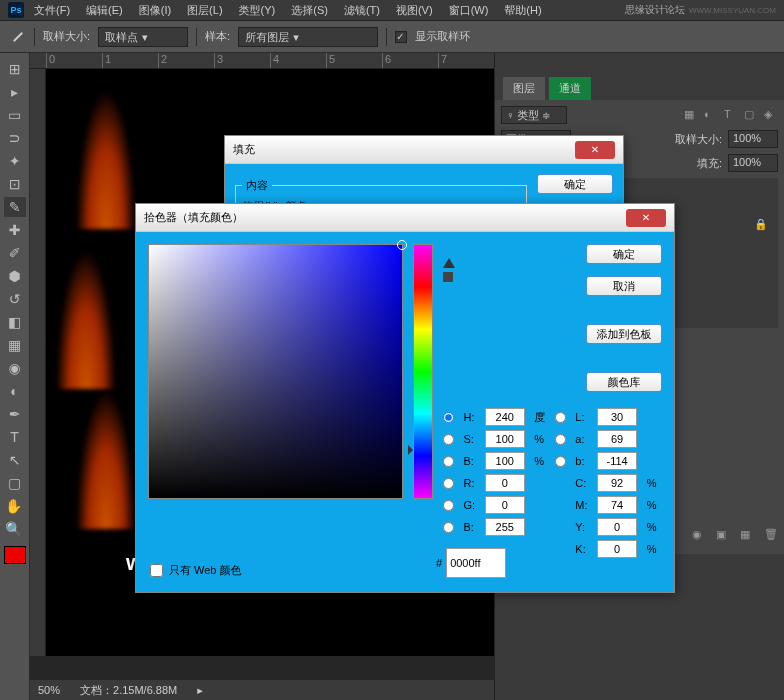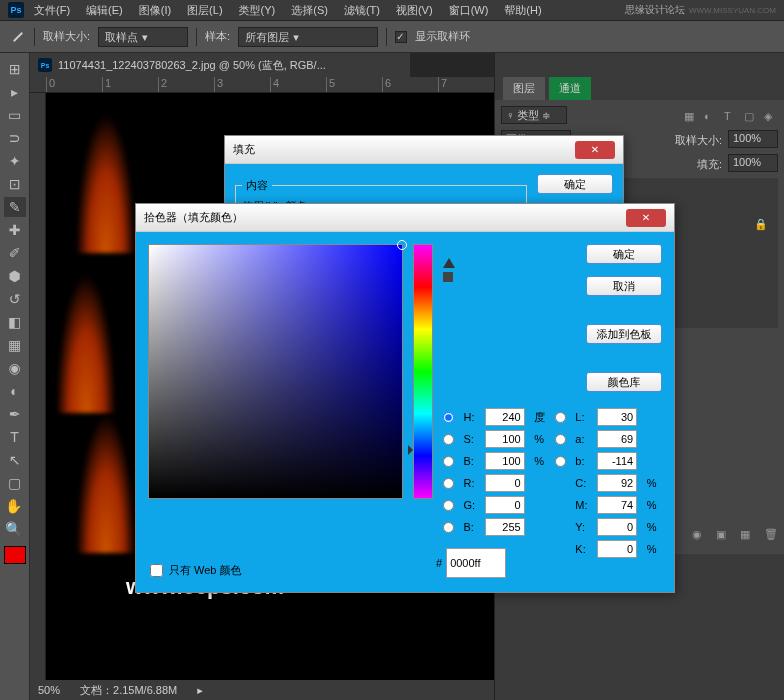--- a/index.html
+++ b/index.html
@@ -34,21 +34,21 @@
 .fire1{left:30px;top:20px}
 .fire2{left:10px;top:180px}
 .fire3{left:30px;top:320px}
 .watermark{position:absolute;bottom:80px;left:80px;color:#fff;font-size:22px;font-weight:bold}
 .status-bar{height:20px;background:#3a3a3a;color:#ccc;display:flex;align-items:center;padding:0 8px;gap:20px;position:absolute;bottom:0;left:0;right:0}
 .panels{width:290px;background:#3a3a3a;border-left:1px solid #222;padding-top:8px}
 .panel-tabs{display:flex;padding:0 8px;gap:4px;margin-top:8px}
 .panel-tab{background:#15803d;color:#ccc;padding:4px 10px;cursor:pointer}
 .panel-tab.active{background:#535353}
 .panel-body{background:#454545;padding:6px;color:#ccc}
-.panel-row{display:flex;align-items:flex-end;gap:6px;margin-bottom:6px}
+.panel-row{display:flex;align-items:center;gap:6px;margin-bottom:6px}
 .panel-select{background:#3a3a3a;border:1px solid #222;color:#ccc;padding:1px 16px 1px 4px;height:18px;font-size:10px}
 .panel-icons{display:flex;gap:6px;margin-left:auto}
 .panel-icon{width:14px;height:14px;color:#999;cursor:pointer}
 .lock-icon{margin-left:auto;color:#888}
 .dialog{position:absolute;background:#0ea5e9;border:1px solid #888;box-shadow:2px 2px 10px rgba(0,0,0,0.4)}
 .dlg-title{background:linear-gradient(#fff,#e0e0e0);height:28px;display:flex;align-items:center;padding:0 8px;font-size:12px;border-bottom:1px solid #ccc}
 .dlg-close{margin-left:auto;width:40px;height:18px;background:#c94040;border-radius:3px;color:#fff;display:flex;align-items:center;justify-content:center;font-size:10px;cursor:pointer}
 .fill-dlg{left:224px;top:135px;width:400px;height:80px}
 .fill-body{padding:10px;display:flex;gap:10px}
 .fill-content{flex:1}
@@ -66,21 +66,21 @@
 .preview-box{display:flex;flex-direction:column;align-items:center}
 .prev-label{font-size:10px;margin-bottom:2px}
 .prev-swatch{width:56px;height:30px;border:1px solid #888}
 .prev-new{background:#0000ff}
 .prev-cur{background:#00ff00}
 .warn-icons{display:flex;flex-direction:column;gap:4px;padding-top:14px}
 .triangle{width:0;height:0;border-left:6px solid transparent;border-right:6px solid transparent;border-bottom:10px solid #333}
 .cube{width:10px;height:10px;background:#444}
 .btn-stack{display:flex;flex-direction:column;gap:6px;margin-left:auto}
 .color-inputs{display:grid;grid-template-columns:auto auto auto auto auto auto auto auto;gap:4px 4px;align-items:center;font-size:11px}
-.color-inputs input[type="text"]{width:40px;height:18px;border:1px solid #999;padding:0 3px;text-align:right;font-size:11px}
+.color-inputs input[type="text"]{width:40px;height:18px;border:1px solid #999;padding:0 3px;text-align:center;font-size:11px}
 .radio{width:11px;height:11px}
 .web-only{position:absolute;bottom:14px;left:14px;display:flex;align-items:center;gap:6px;font-size:11px}
 .hex-row{position:absolute;bottom:14px;left:300px;display:flex;align-items:center;gap:4px}
 .hex-row input{width:60px;height:30px;border:1px solid #999;padding:0 3px;font-size:11px}
 .vsep{width:1px;height:18px;background:#2a2a2a}
 .drop-arrow{margin-left:4px}
 </style>
 </head>
 <body>
 
@@ -133,24 +133,20 @@
     <div class="tool">✒</div>
     <div class="tool">T</div>
     <div class="tool">↖</div>
     <div class="tool">▢</div>
     <div class="tool">✋</div>
     <div class="tool">🔍</div>
     <div class="color-swatch fg-red"></div>
   </div>
 
   <div class="canvas-area">
-    <div class="doc-tab">
-      <div class="ps-mini">Ps</div>
-      <span>11074431_122403780263_2.jpg @ 50% (蓝色, RGB/...</span>
-    </div>
     <div class="ruler-h">
         <span>0</span>
         <span>1</span>
         <span>2</span>
         <span>3</span>
         <span>4</span>
         <span>5</span>
         <span>6</span>
         <span>7</span>
       </div>

